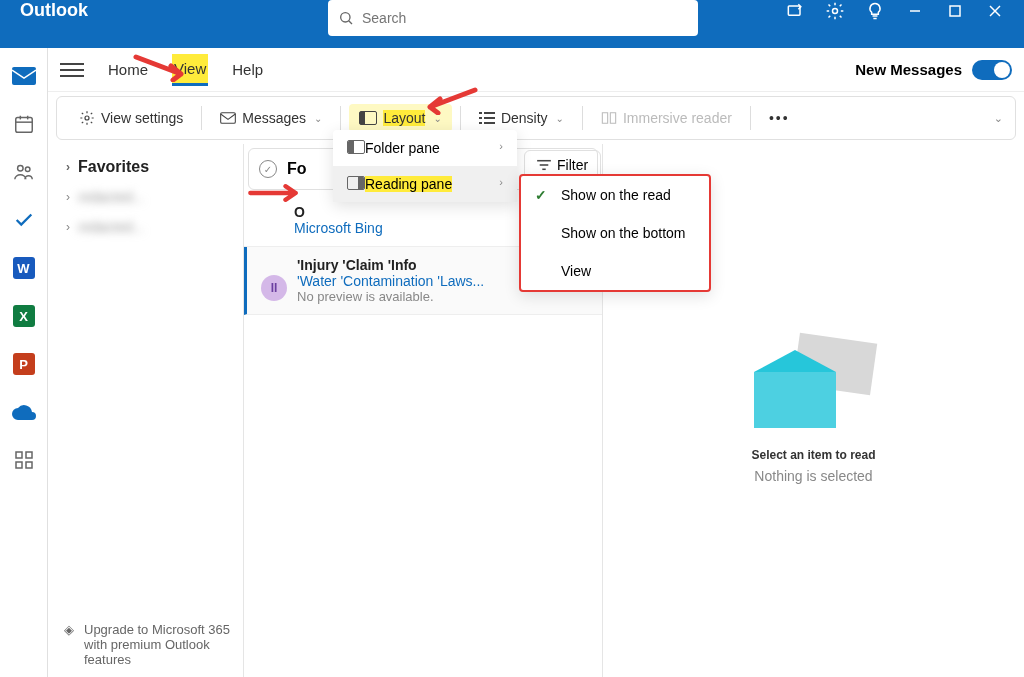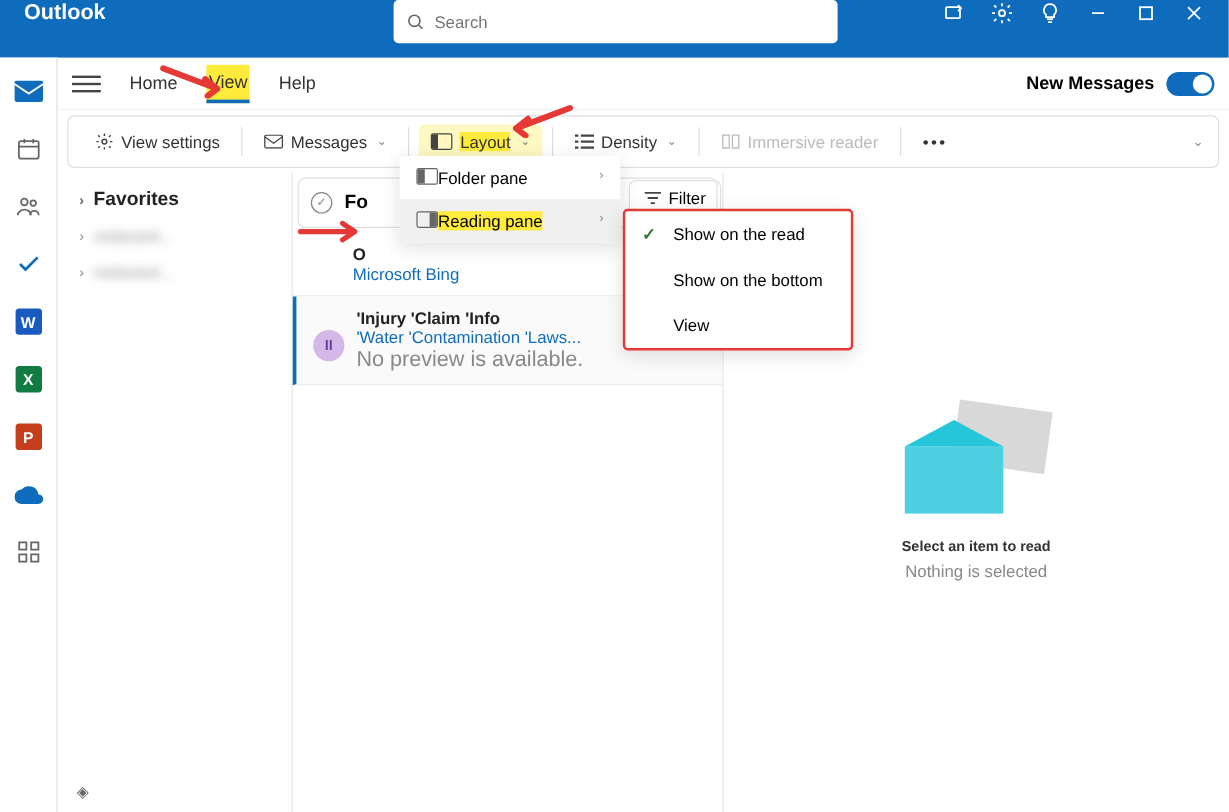--- a/index.html
+++ b/index.html
@@ -43,21 +43,21 @@
 .msg-list{width:360px;border-left:1px solid #e5e5e5;border-right:1px solid #e5e5e5;position:relative}
 .msg-list-header{height:42px;border:1px solid #e0e0e0;border-radius:6px;margin:4px;display:flex;align-items:center;padding:0 10px;gap:10px}
 .circle-check{width:18px;height:18px;border:1.5px solid #888;border-radius:50%;display:flex;align-items:center;justify-content:center;font-size:10px;color:#888}
 .filter-group{margin-left:auto;border:1px solid #e0e0e0;border-radius:6px;display:flex;align-items:center;gap:6px;padding:6px 12px;font-size:14px}
 .msg-item{padding:10px 14px;border-bottom:1px solid #eee}
 .msg-item.selected{border-left:3px solid #0f6cbd;background:#fafafa}
 .msg-row{display:flex;align-items:flex-start;gap:10px}
 .avatar{width:26px;height:26px;border-radius:50%;background:#d4b8e8;color:#6b3fa0;display:flex;align-items:center;justify-content:center;font-size:12px;font-weight:600;margin-top:18px}
 .msg-title{font-size:14px;font-weight:600;color:#222}
 .msg-sub{font-size:14px;color:#0f6cbd}
-.msg-preview{font-size:18px;color:#888}
+.msg-preview{font-size:13px;color:#888}
 .reading{flex:1;display:flex;flex-direction:column;align-items:center;justify-content:center}
 .envelope-art{width:120px;height:90px;position:relative;margin-bottom:20px}
 .env-back{position:absolute;right:0;top:0;width:78px;height:52px;background:#d8d8d8;transform:rotate(8deg)}
 .env-front{position:absolute;left:0;bottom:0;width:82px;height:56px;background:#4dd0e1}
 .env-front::before{content:"";position:absolute;top:-22px;left:0;border-left:41px solid transparent;border-right:41px solid transparent;border-bottom:22px solid #26c6da}
 .reading-title{font-size:12px;font-weight:600;color:#333;margin-bottom:6px}
 .reading-sub{font-size:14px;color:#888}
 .dropdown-menu{position:absolute;left:333px;top:130px;width:184px;background:#fff;box-shadow:0 4px 16px rgba(0,0,0,0.12);border-radius:4px;z-index:10}
 .dd-item{display:flex;align-items:flex-start;gap:0;padding:10px 14px;font-size:14px;cursor:pointer;position:relative}
 .dd-item:hover,.dd-item.hover{background:#f0f0f0}
@@ -254,20 +254,21 @@
         <div class="folder-item">
           <span class="caret">›</span>
           <span class="blur-text">redacted...</span>
         </div>
         <div class="folder-item">
           <span class="caret">›</span>
           <span class="blur-text">redacted...</span>
         </div>
         <div class="upgrade-box">
           <span>◈</span>
+          <span>Upgrade to Microsoft 365 with premium Outlook features</span>
         </div>
       </div>
 
       <div class="msg-list">
         <div class="msg-list-header">
           <div class="circle-check">✓</div>
           <span style="font-weight:600">Fo</span>
           <div class="filter-group" style="position:absolute;left:280px;top:6px">
             <svg width="14" height="12" viewBox="0 0 16 14">
                 <line x1="0" y1="2" x2="16" y2="2" stroke="#444" stroke-width="1.8"></line>

